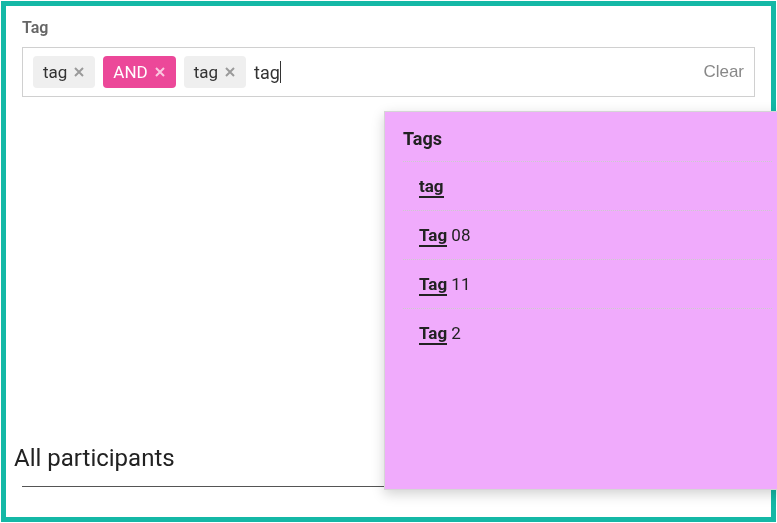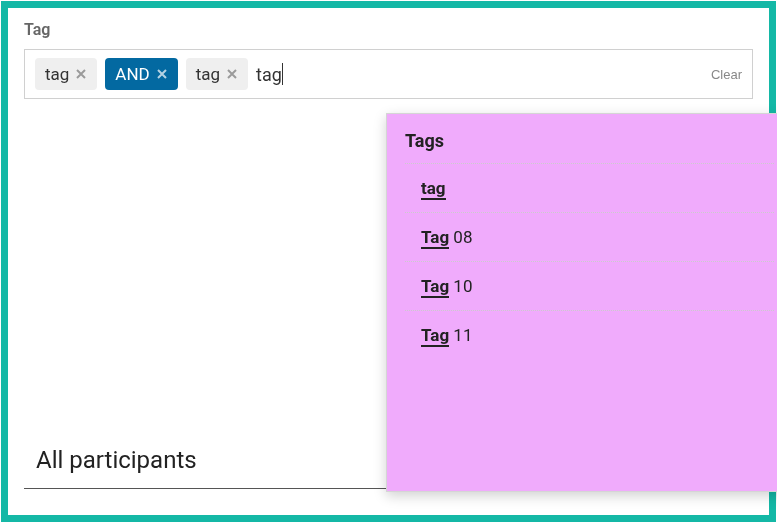--- a/index.html
+++ b/index.html
@@ -10,21 +10,21 @@
     body {
       font-family: -apple-system, BlinkMacSystemFont, "Segoe UI", Roboto, sans-serif;
       width: 777px;
       height: 523px;
       position: relative;
       background: #fff;
     }
     .outer-border {
       position: absolute;
       inset: 1px;
-      border: 7px solid #14b8a6;
+      border: 5px solid #14b8a6;
       background: #fff;
     }
     .container {
       padding: 12px 16px 0 16px;
       position: relative;
     }
     .field-label {
       font-size: 16px;
       color: #666;
       font-weight: 600;
@@ -46,21 +46,21 @@
       padding: 6px 10px;
       border-radius: 4px;
       font-size: 17px;
       cursor: pointer;
     }
     .chip-tag {
       background: #efefef;
       color: #333;
     }
     .chip-operator {
-      background: #0369a1;
+      background: #ec4899;
       color: #fff;
     }
     .chip-close {
       font-size: 15px;
       cursor: pointer;
       opacity: 0.7;
     }
     .chip-close svg {
       width: 12px;
       height: 12px;
@@ -93,21 +93,21 @@
       background: #333;
       display: inline-block;
       position: absolute;
       left: 26px;
     }
     .spacer {
       flex: 1;
     }
     .clear-btn {
       color: #888;
-      font-size: 13px;
+      font-size: 17px;
       cursor: pointer;
       background: none;
       border: none;
       padding: 0;
     }
     .dropdown {
       position: absolute;
       left: 378px;
       top: 105px;
       width: 424px;
@@ -184,21 +184,21 @@
       position: absolute;
       top: 17px;
       left: 1px;
       right: 1px;
       height: 90px;
       background: #c1c1c1;
       cursor: pointer;
     }
     .section-title {
       position: absolute;
-      left: 28px;
+      left: 8px;
       top: 438px;
       font-size: 24px;
       font-weight: 400;
       color: #222;
     }
     .hr-line {
       position: absolute;
       left: 16px;
       right: 16px;
       top: 480px;
@@ -251,24 +251,24 @@
     <div class="dropdown-inner">
       <div class="dropdown-content">
         <div class="dropdown-header">Tags</div>
         <div class="dropdown-item firstitem">
           <span class="match">tag</span><span></span>
         </div>
         <div class="dropdown-item">
           <span class="match">Tag</span><span> 08</span>
         </div>
         <div class="dropdown-item">
-          <span class="match">Tag</span><span> 10</span>
+          <span class="match">Tag</span><span> 11</span>
         </div>
         <div class="dropdown-item">
-          <span class="match">Tag</span><span> 11</span>
+          <span class="match">Tag</span><span> 2</span>
         </div>
       </div>
       <div class="scrollbar">
         <div class="scroll-arrow-up">
           <svg viewBox="0 0 10 10">
               <path d="M2 7 L5 3 L8 7 Z" fill="#777"></path>
             </svg>
         </div>
         <div class="scroll-thumb"></div>
         <div class="scroll-arrow-down">

